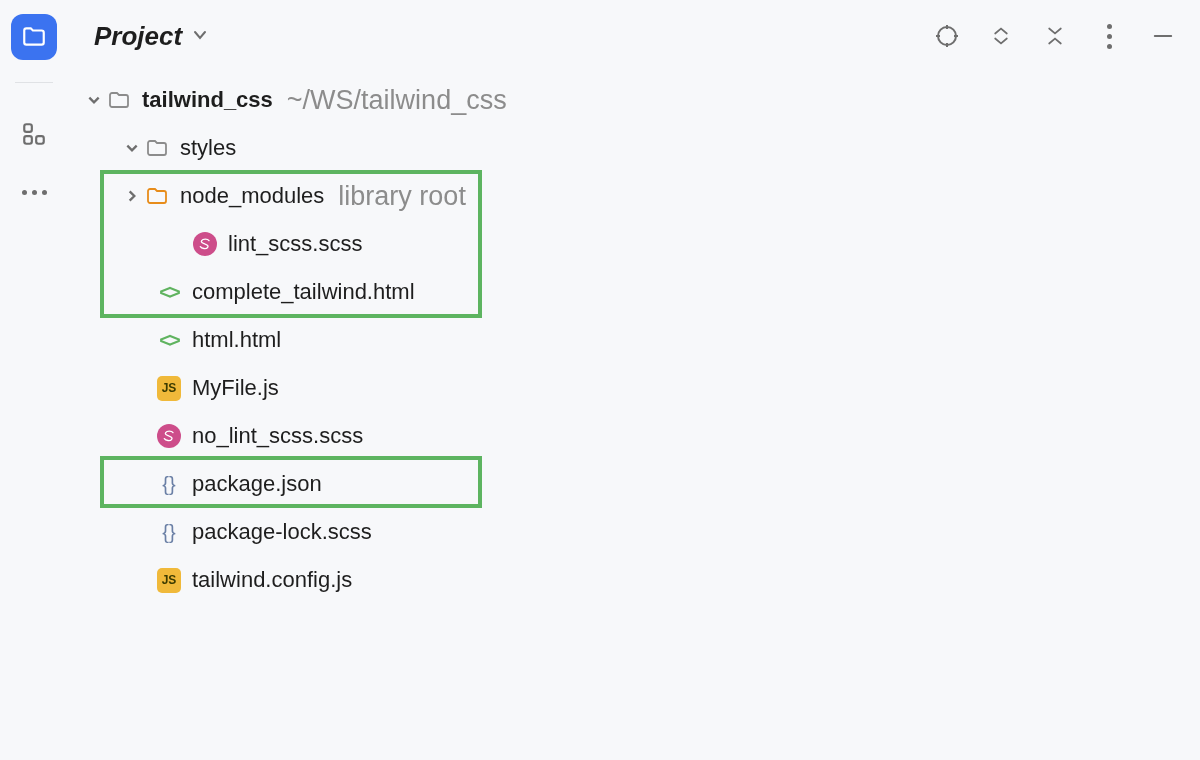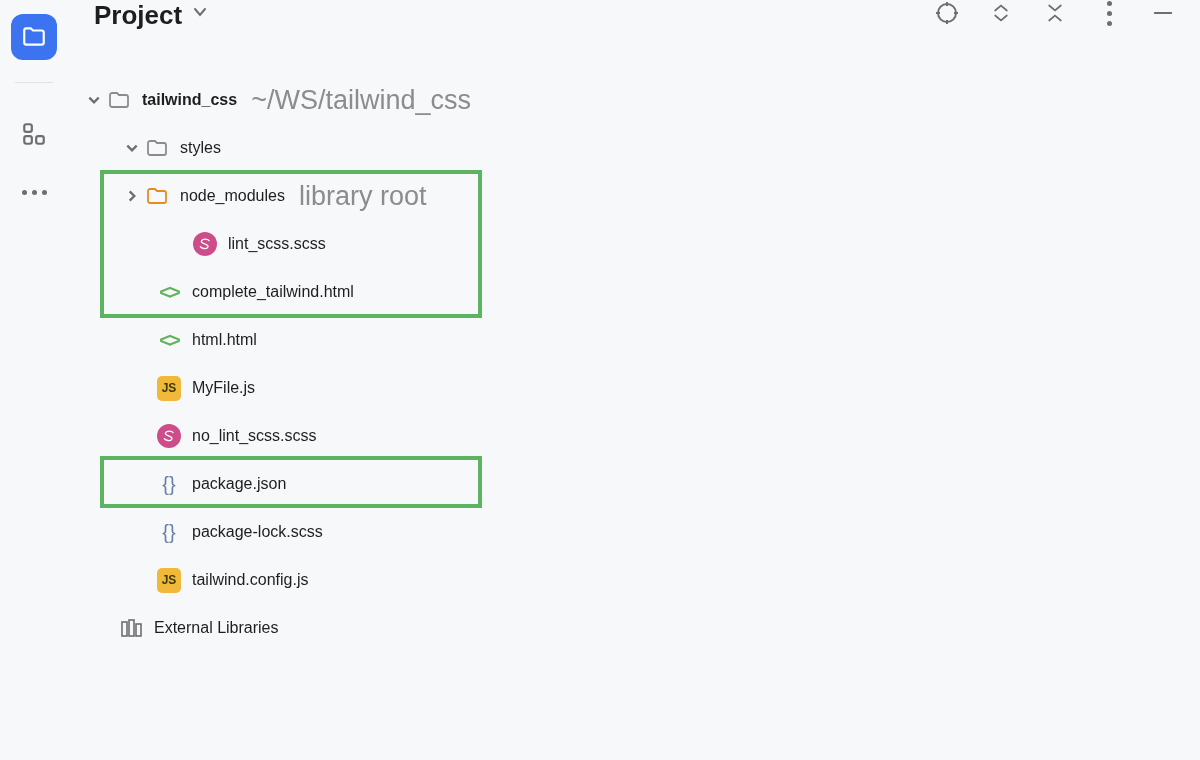--- a/index.html
+++ b/index.html
@@ -46,22 +46,23 @@
     width:46px;height:46px;border-radius:12px;
     display:flex;align-items:center;justify-content:center;
   }
   .rail-btn.active{background:var(--blue);}
   .rail-btn svg{width:26px;height:26px}
   .rail-dots{display:flex;gap:5px}
   .rail-dots span{width:5px;height:5px;border-radius:50%;background:var(--icon-grey)}
   
   .main{flex:1;display:flex;flex-direction:column}
   .hdr{
-    height:72px;display:flex;align-items:flex-start;
+    height:72px;display:flex;align-items:center;
     padding:0 18px 0 26px;
+    font-style:italic;
   }
   .hdr-title{font-size:26px;font-weight:600}
   .hdr-chev{margin-left:10px}
   .hdr-spacer{flex:1}
   .hdr-icons{display:flex;align-items:center;gap:28px;margin-right:6px}
   .hdr-icons .ico{width:26px;height:26px;display:flex;align-items:center;justify-content:center;position:relative}
   .vdots{display:flex;flex-direction:column;gap:5px}
   .vdots span{width:5px;height:5px;border-radius:50%;background:var(--icon-grey)}
   
   .tree{padding:4px 0 0 0}
@@ -71,21 +72,21 @@
     white-space:nowrap;
     position:relative;
   }
   .indent{display:inline-block;height:1px}
   .arrow{
     width:24px;display:inline-flex;justify-content:center;align-items:center;
     color:var(--icon-grey);
   }
   .arrow svg{width:14px;height:14px}
   .fi{width:26px;height:26px;display:inline-flex;align-items:center;justify-content:center;margin-right:10px;flex:0 0 26px}
-  .name{font-size:16px}
+  .name{font-size:22px}
   .name.bold{font-weight:650}
   .path{color:var(--muted);margin-left:14px;font-size:27px}
   .muted{color:var(--muted)}
   
   .hl-box{
     position:absolute;
     border:4px solid var(--highlight);
     pointer-events:none;
   }
   
@@ -289,31 +290,20 @@
     </div>
 
     <div class="row">
       <span class="indent" style="width:88px"></span>
       <span class="fi">
             <span class="badge js">JS</span>
           </span>
       <span class="name">tailwind.config.js</span>
     </div>
 
-    <div class="row">
-      <span class="indent" style="width:50px"></span>
-      <span class="fi">
-        <svg viewBox="0 0 24 24" width="24" height="24">
-              <rect x="3" y="6" width="5" height="14" fill="none" stroke="#6e6e6e" stroke-width="1.6"></rect>
-              <rect x="10" y="4" width="5" height="16" fill="none" stroke="#6e6e6e" stroke-width="1.6"></rect>
-              <rect x="17" y="8" width="5" height="12" fill="none" stroke="#6e6e6e" stroke-width="1.6"></rect>
-            </svg>
-      </span>
-      <span class="name">External Libraries</span>
-    </div>
 
 
   </div>
 
   <div class="hl-box" style="left:32px;top:98px;width:382px;height:148px"></div>
   <div class="hl-box" style="left:32px;top:384px;width:382px;height:52px"></div>
   </div>
 </div>
 
 </body></html>

